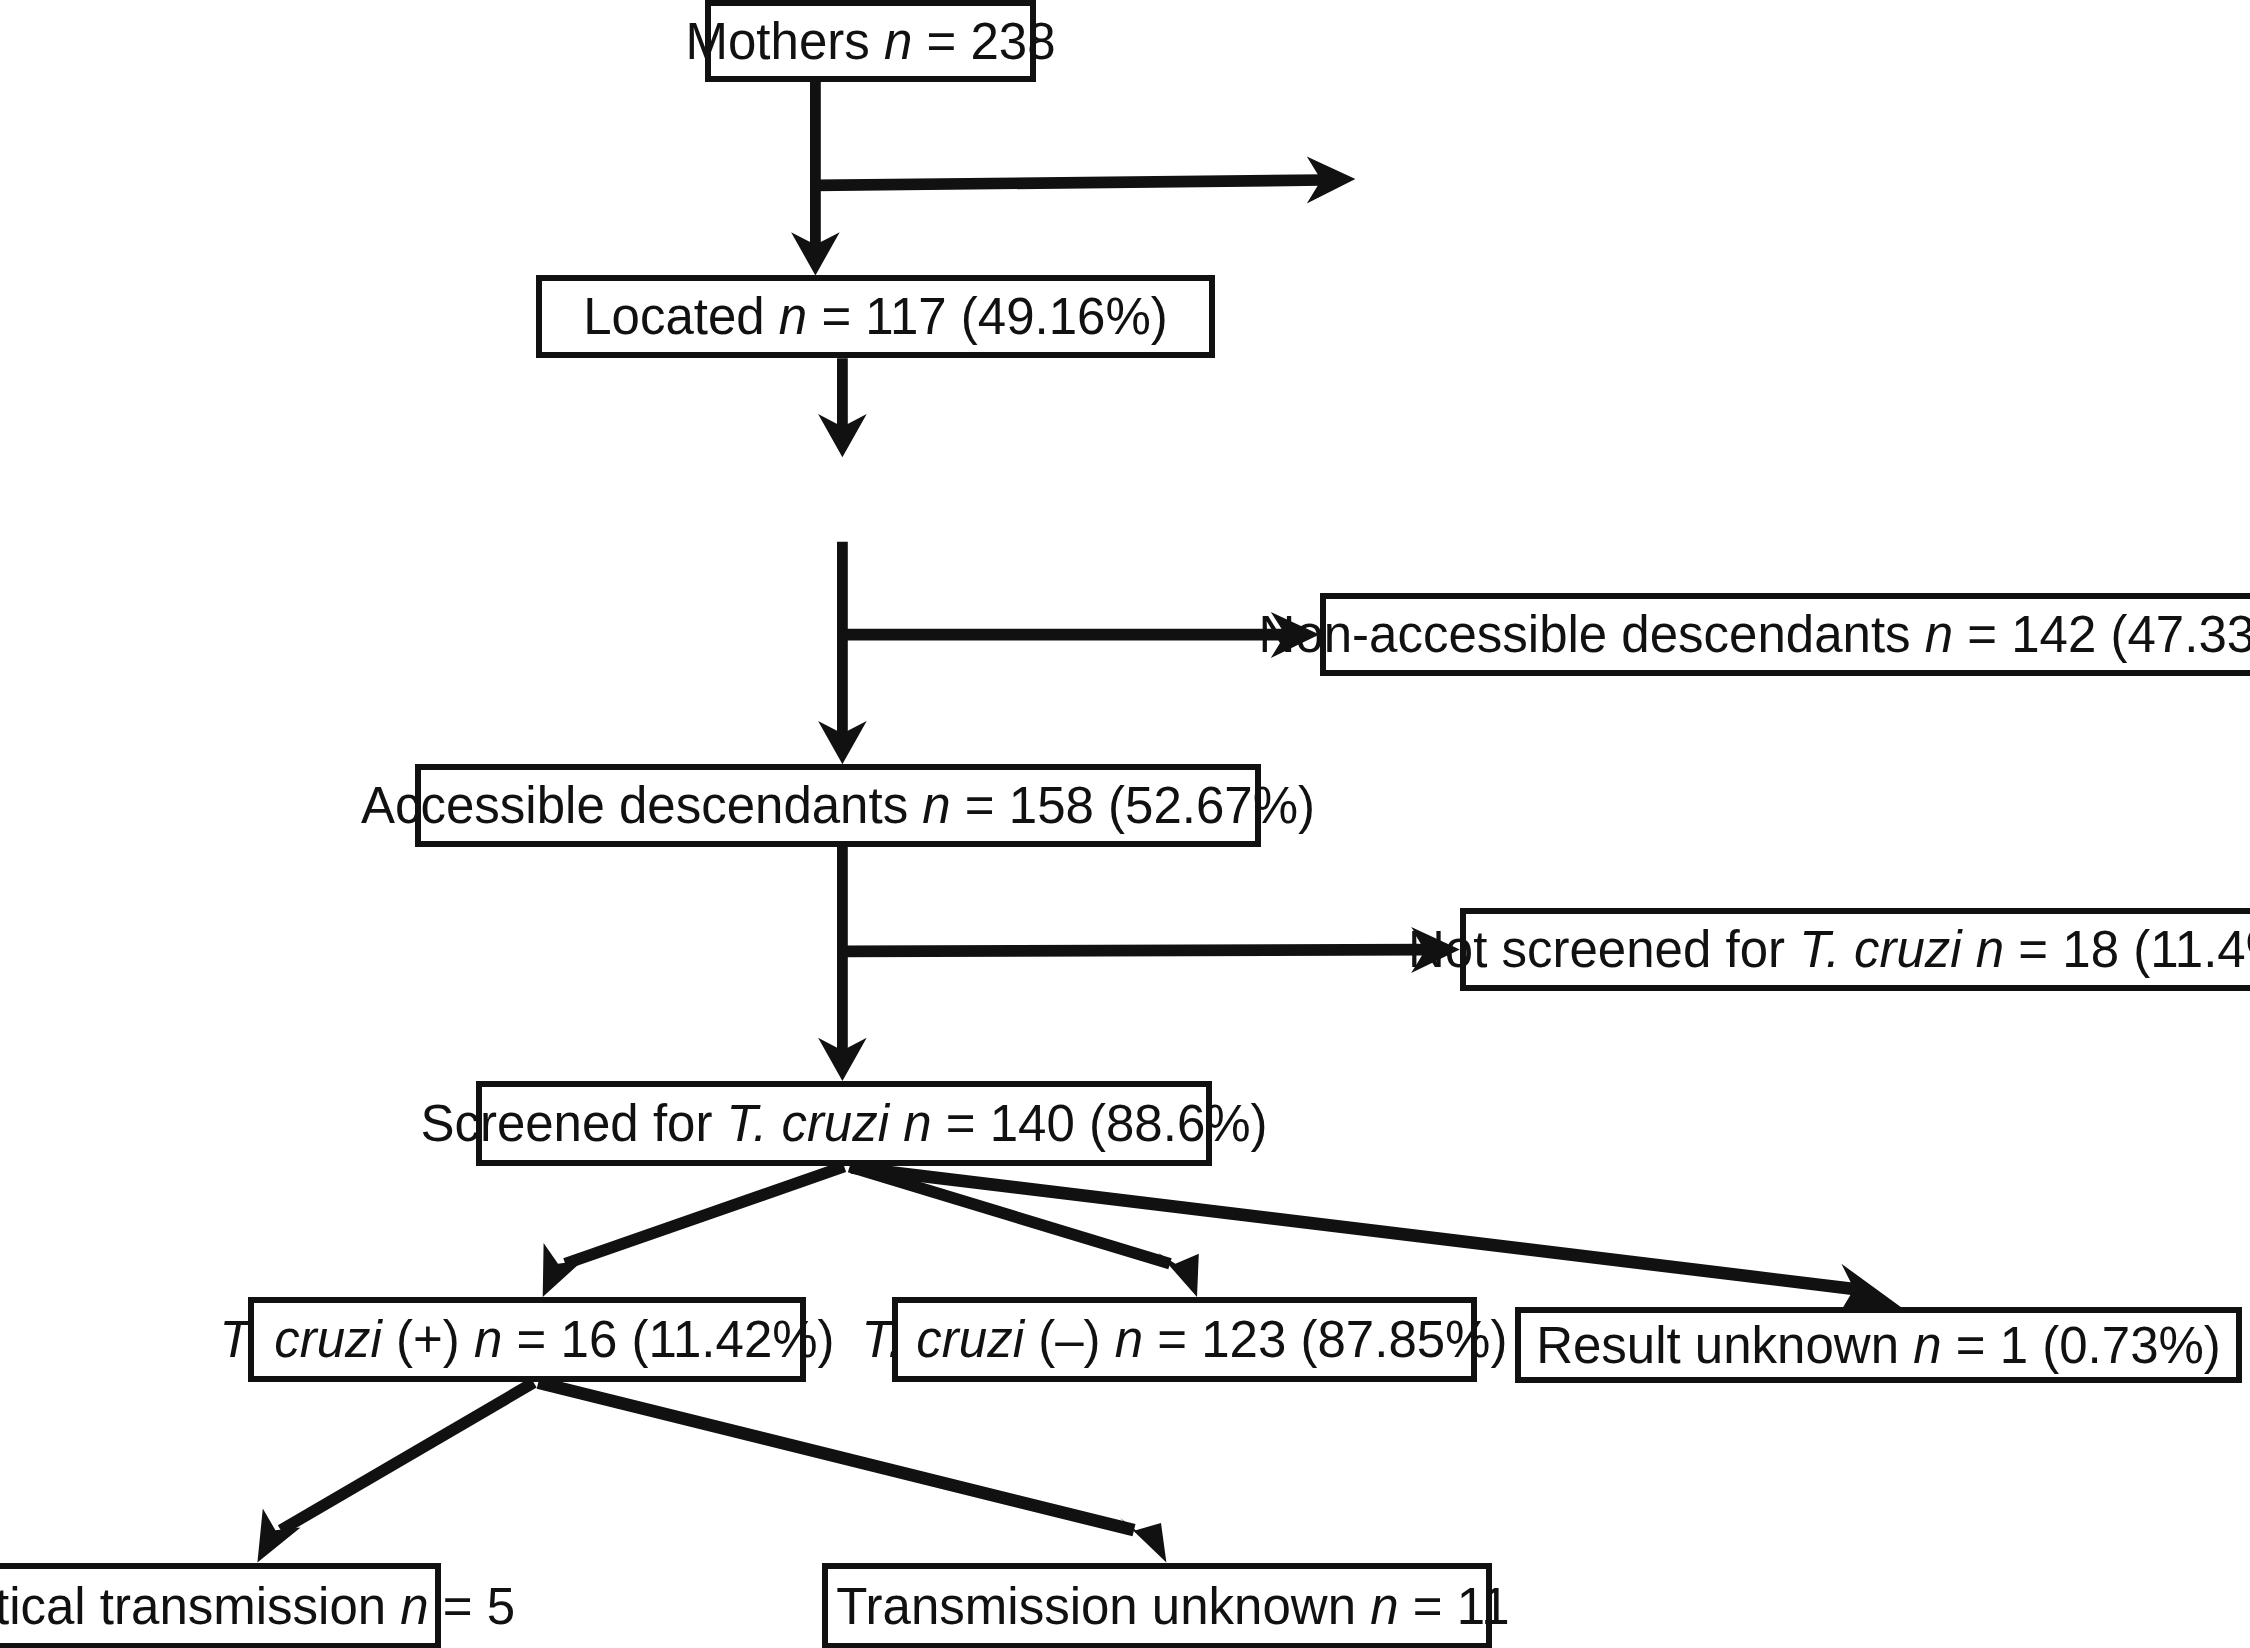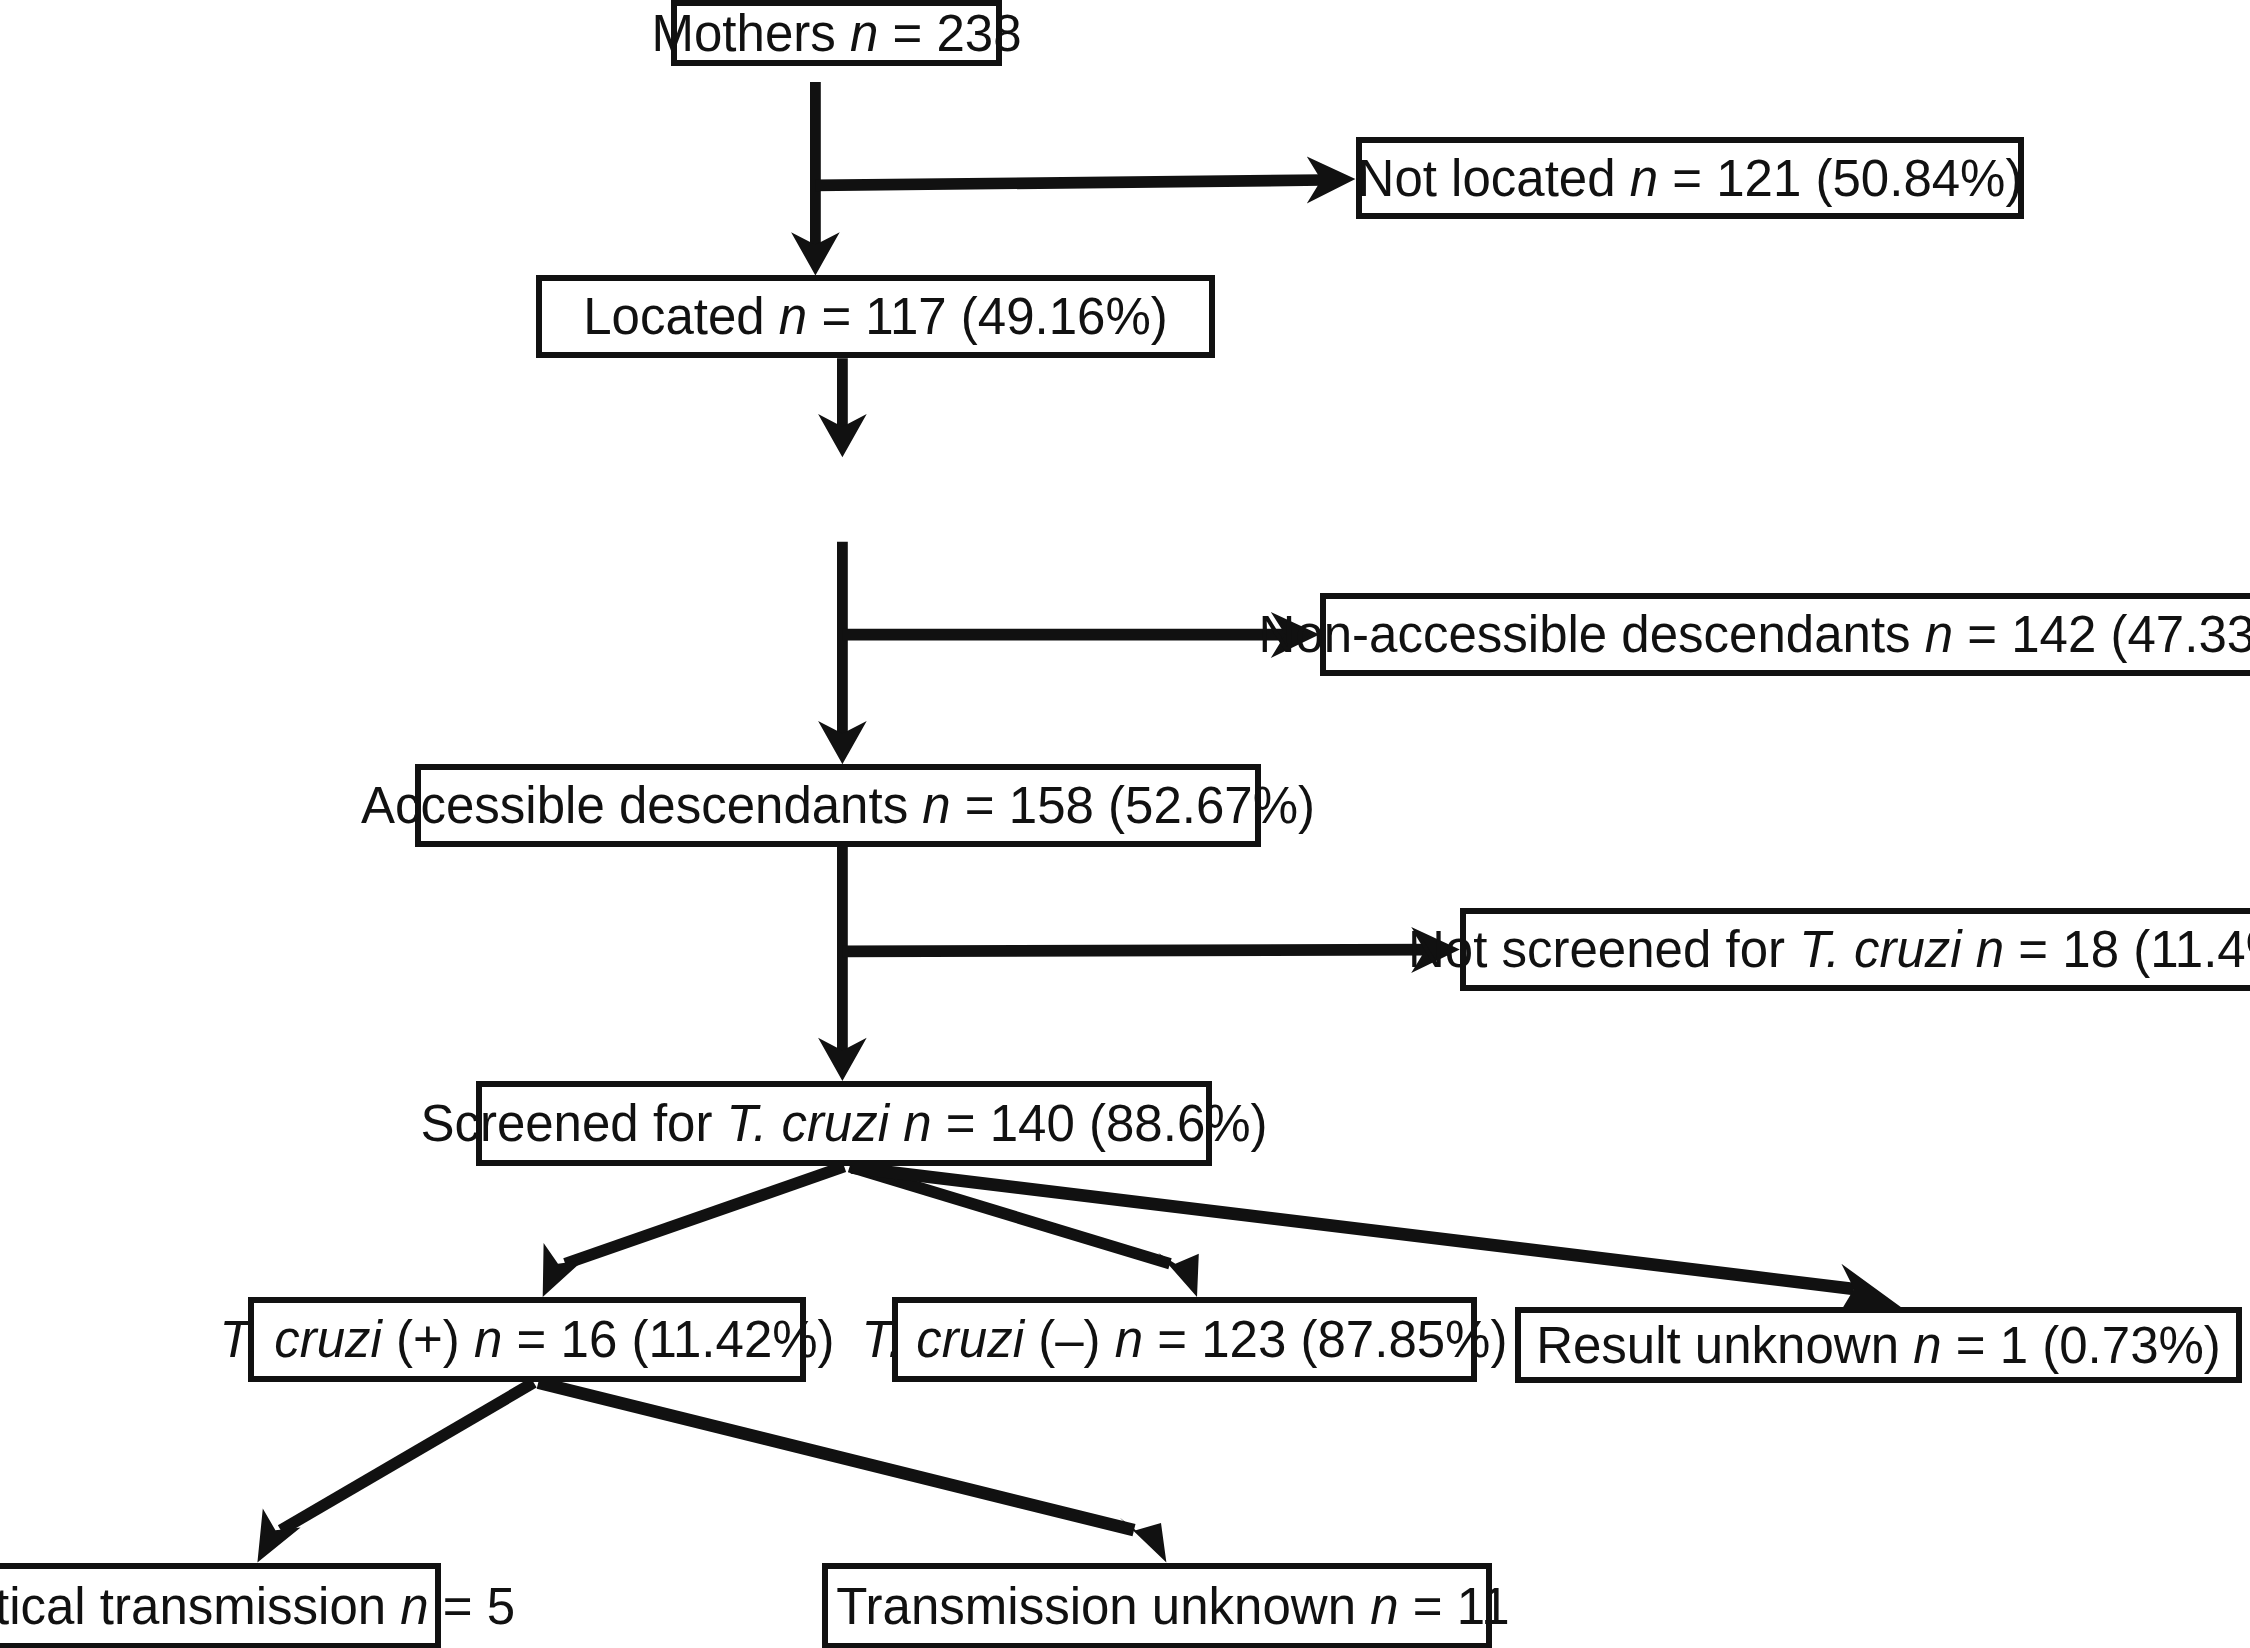--- a/index.html
+++ b/index.html
@@ -108,31 +108,26 @@
     <g>
       <line x1="593" y1="1536" x2="312" y2="1700" stroke="#111111" stroke-width="13"></line>
       <path d="M286,1736 L292,1676 L306,1700 L334,1697 Z" fill="#111111"></path>
     </g>
     <g>
       <line x1="598" y1="1536" x2="1260" y2="1700" stroke="#111111" stroke-width="14"></line>
       <path d="M1296,1736 L1244,1686 L1262,1700 L1290,1692 Z" fill="#111111"></path>
     </g>
   </svg>
 
-  <div class="node" style="left:671px; top:0px; width:331px; height:66px;text-align:right;">
+  <div class="node" style="left:705px; top:0px; width:331px; height:82px;text-align:right;">
     <span class="lbl">
       <span>Mothers</span> <span class="it">n</span> = <span>238</span>
     </span>
   </div>
 
-  <div class="node" style="left:1356px; top:137px; width:668px; height:82px;">
-    <span class="lbl">
-      <span>Not located</span> <span class="it">n</span> = <span>121</span> (<span>50.84</span>%)
-    </span>
-  </div>
 
   <div class="node" style="left:536px; top:275px; width:679px; height:83px;">
     <span class="lbl">
       <span>Located</span> <span class="it">n</span> = <span>117</span> (<span>49.16</span>%)
     </span>
   </div>
 
 
   <div class="node" style="left:1320px; top:593px; width:936px; height:83px;">
     <span class="lbl">

